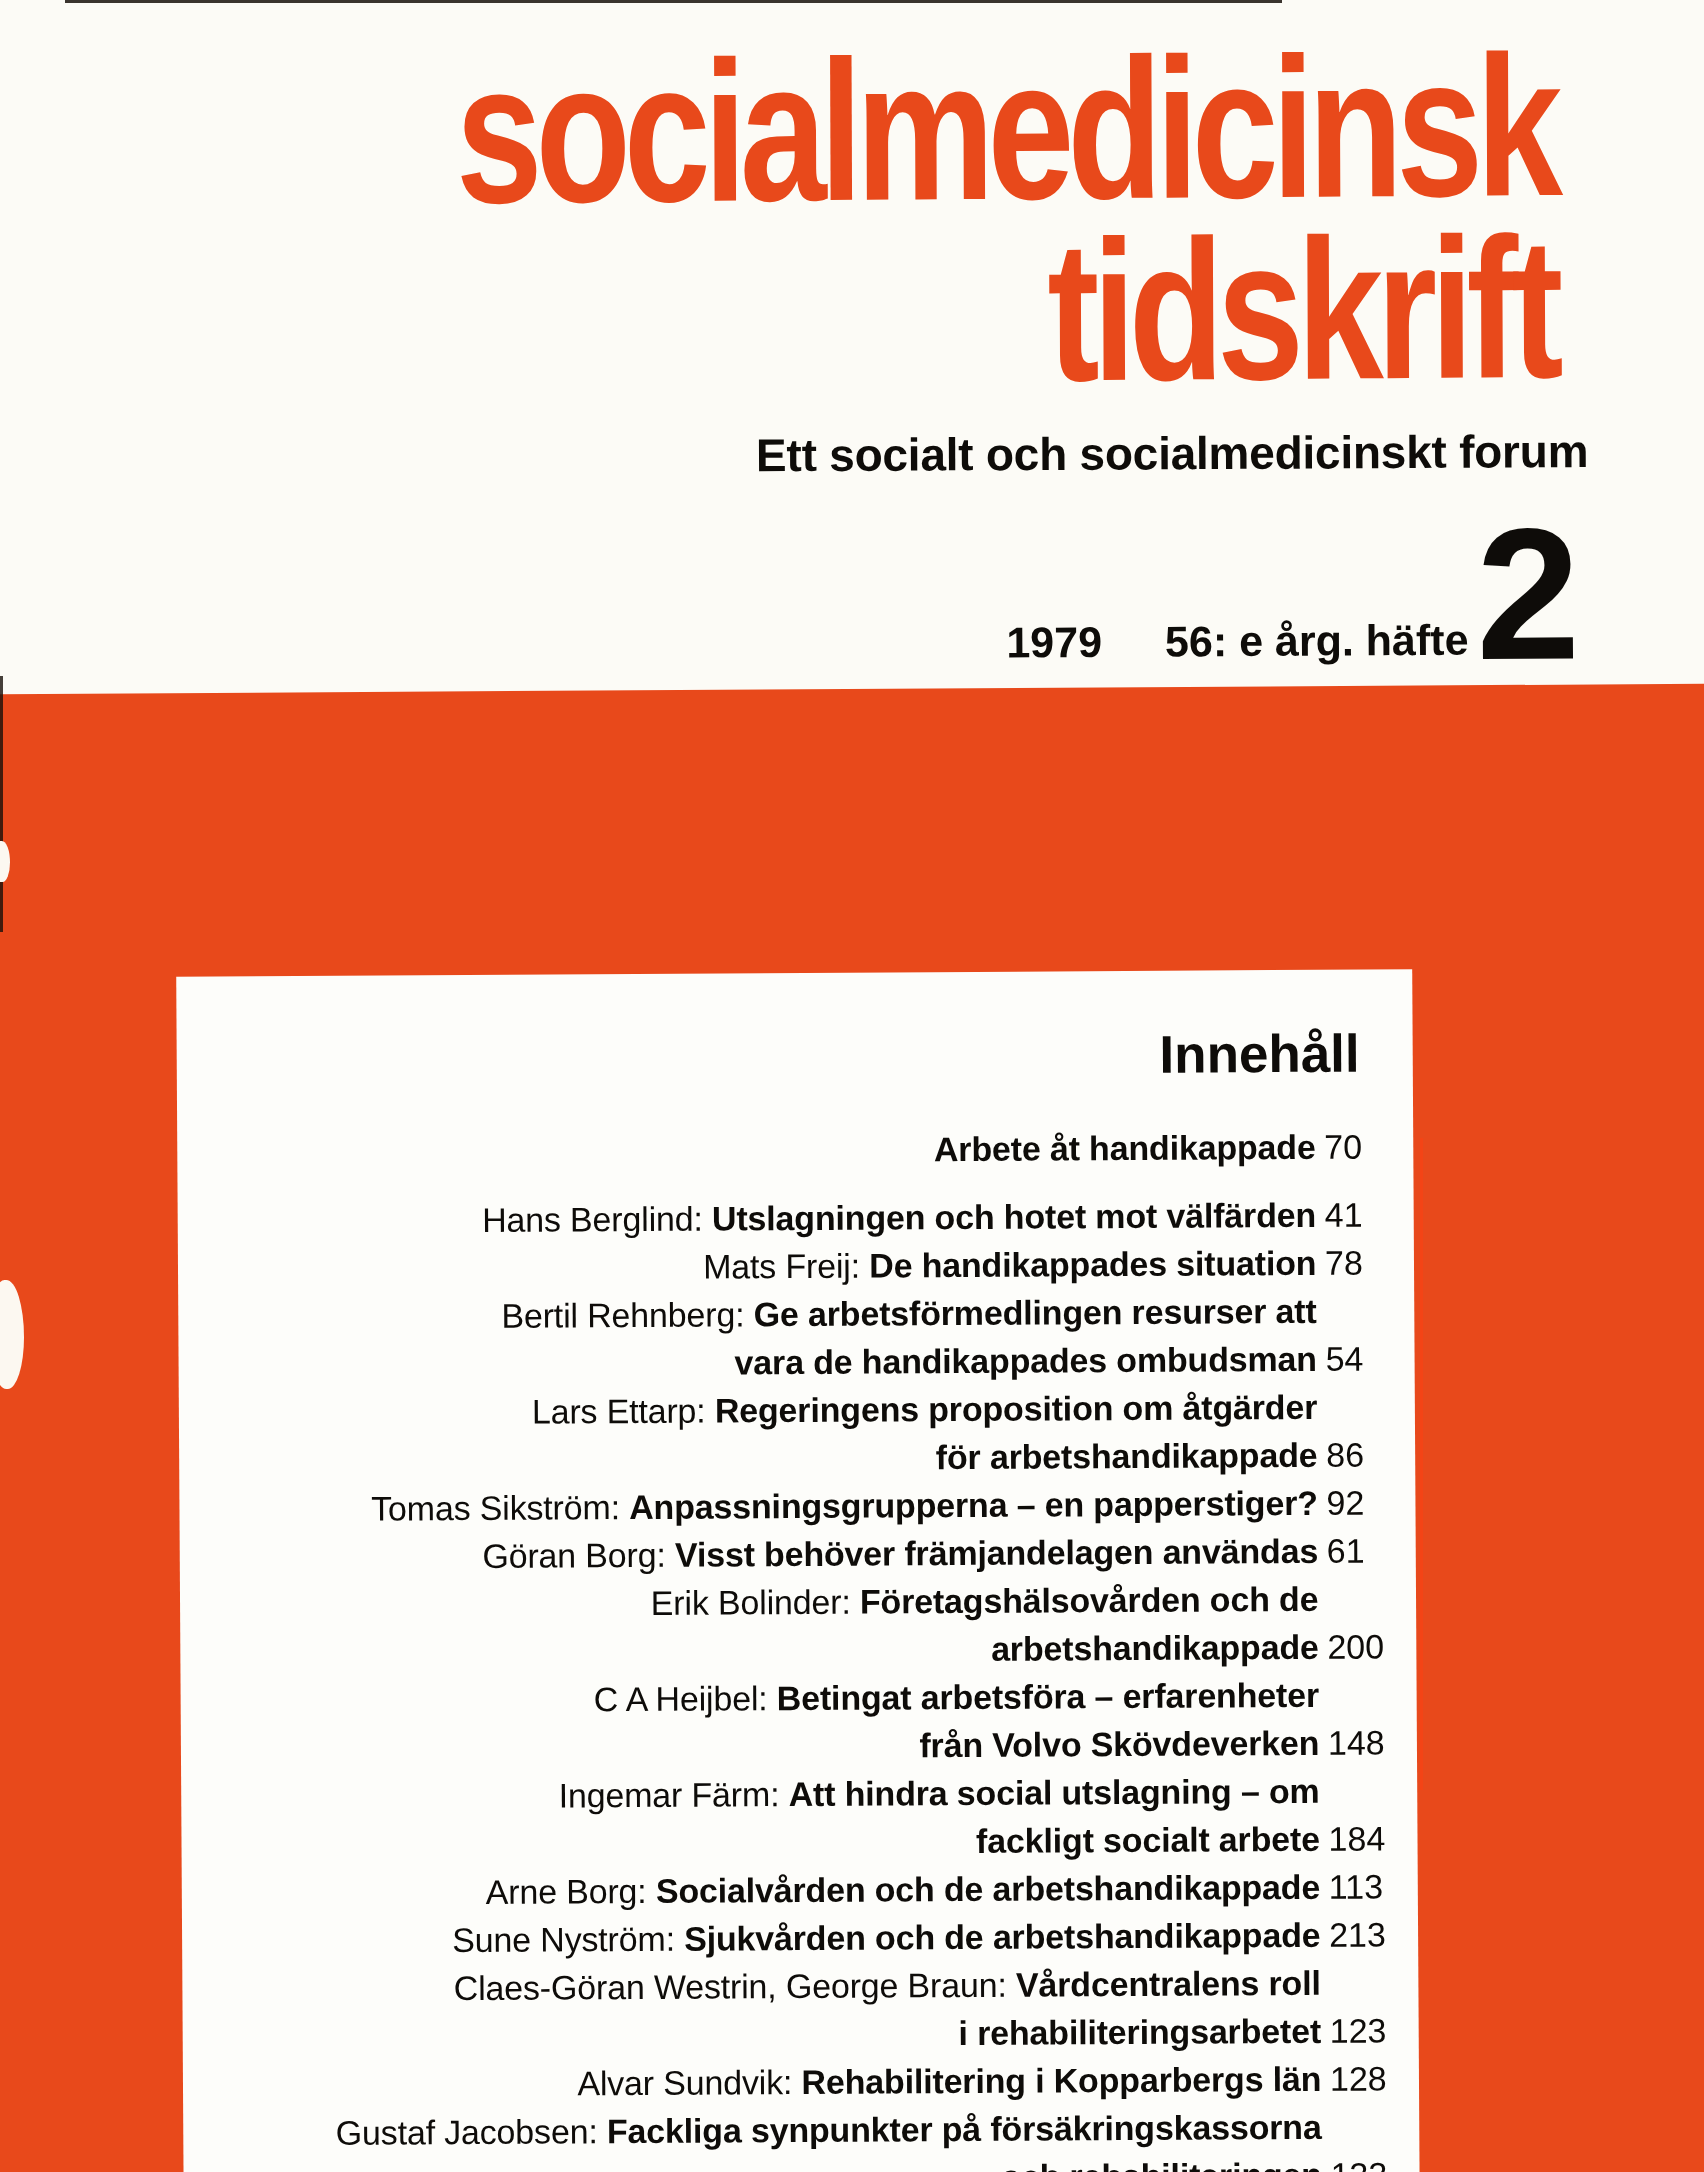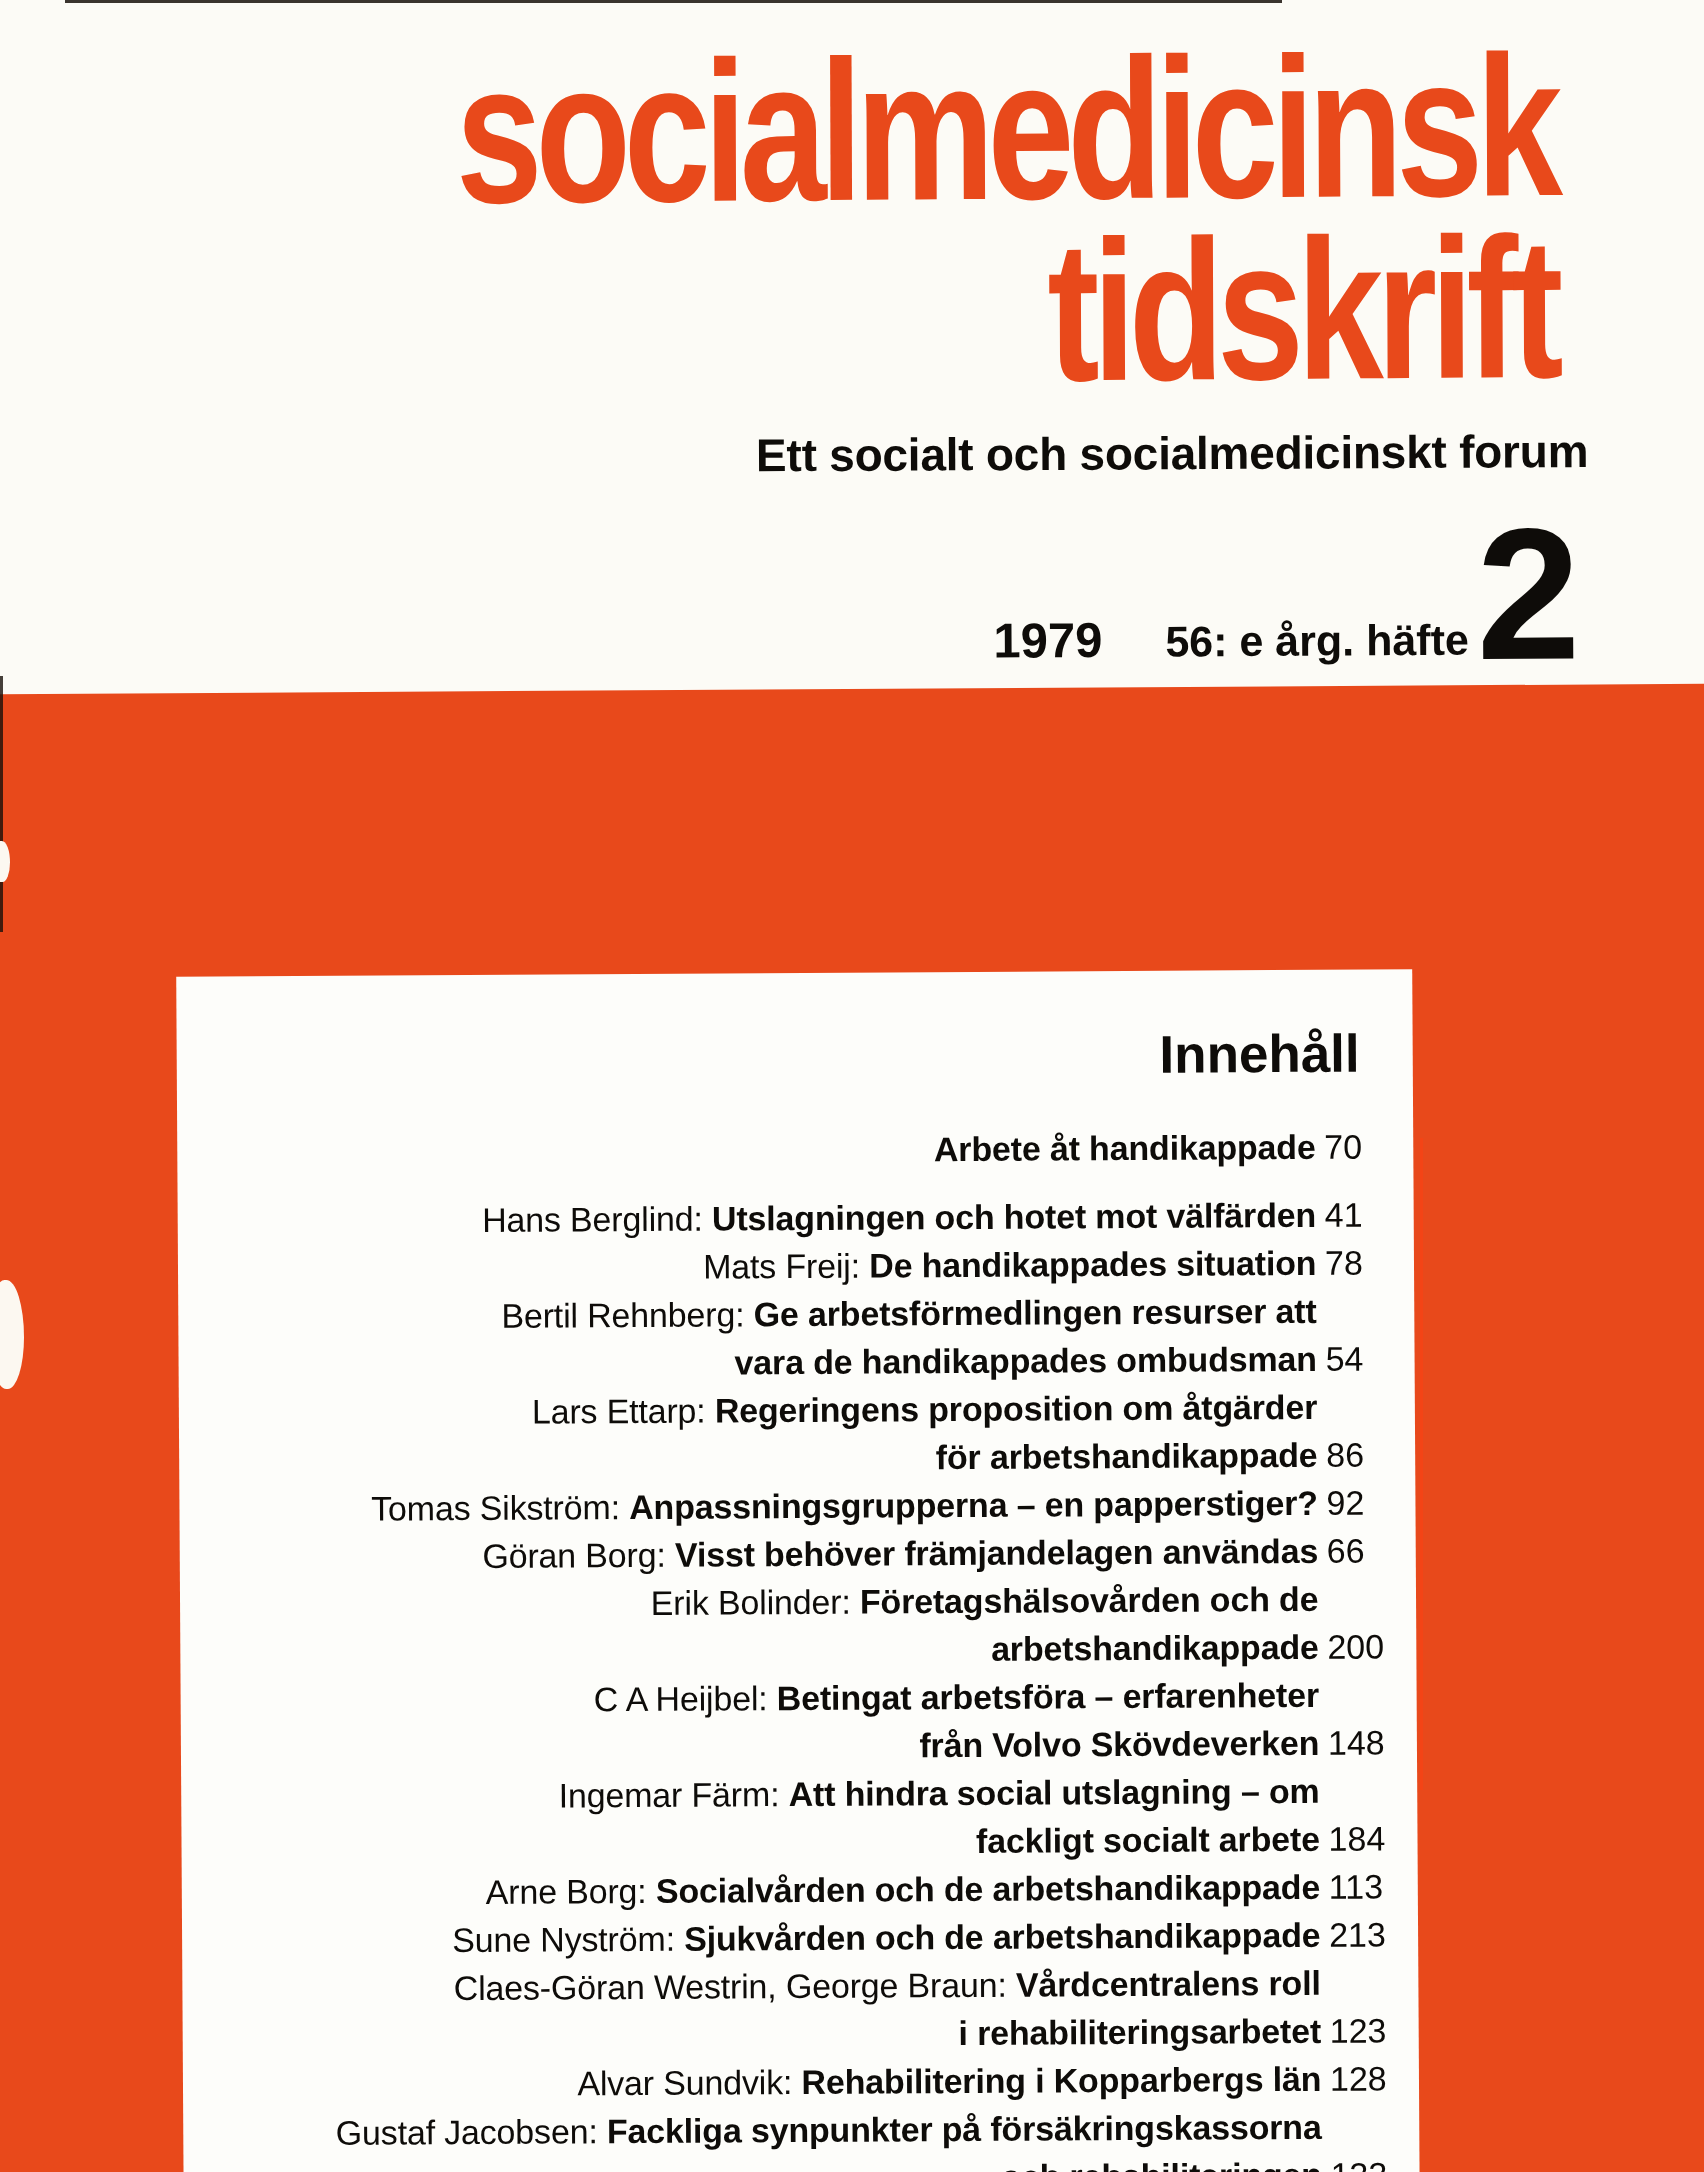--- a/index.html
+++ b/index.html
@@ -34,21 +34,21 @@
     font-size:46px;font-weight:bold;letter-spacing:-0.005em;
     transform:rotate(-0.3deg);transform-origin:100% 50%;
     white-space:nowrap;
   }
   .issue-line{
     position:absolute;top:496px;right:125px;
     display:flex;align-items:baseline;font-weight:bold;
     transform:rotate(-0.35deg);transform-origin:100% 50%;
     white-space:nowrap;
   }
-  .issue-year{font-size:49px;}
+  .issue-year{font-size:43px;}
   .issue-vol{font-size:43px;margin-left:63px;}
   .issue-num{font-size:187px;line-height:187px;margin-left:7.8px;transform:translateY(4.3px);}
   
   .toc-box{
     position:absolute;left:180px;top:973px;width:1236px;height:1243px;
     background:var(--box);box-sizing:border-box;padding:56px 0 0 26px;
     transform:rotate(-0.35deg);transform-origin:50% 50%;
   }
   .toc-heading{
     font-size:53px;line-height:56px;font-weight:bold;
@@ -135,21 +135,21 @@
         </div>
         <div class="toc-entry">
           <div class="toc-row">
             <span class="toc-text"><span class="toc-author">Tomas Sikström: </span><span class="toc-title">Anpassningsgrupperna – en papperstiger?</span></span>
             <span class="toc-page">92</span>
           </div>
         </div>
         <div class="toc-entry">
           <div class="toc-row">
             <span class="toc-text"><span class="toc-author">Göran Borg: </span><span class="toc-title">Visst behöver främjandelagen användas</span></span>
-            <span class="toc-page">66</span>
+            <span class="toc-page">61</span>
           </div>
         </div>
         <div class="toc-entry">
           <div class="toc-row">
             <span class="toc-text"><span class="toc-author">Erik Bolinder: </span><span class="toc-title">Företagshälsovården och de</span></span>
             <span class="toc-page"></span>
           </div>
           <div class="toc-row">
             <span class="toc-text"><span class="toc-title">arbetshandikappade</span></span>
             <span class="toc-page">200</span>

